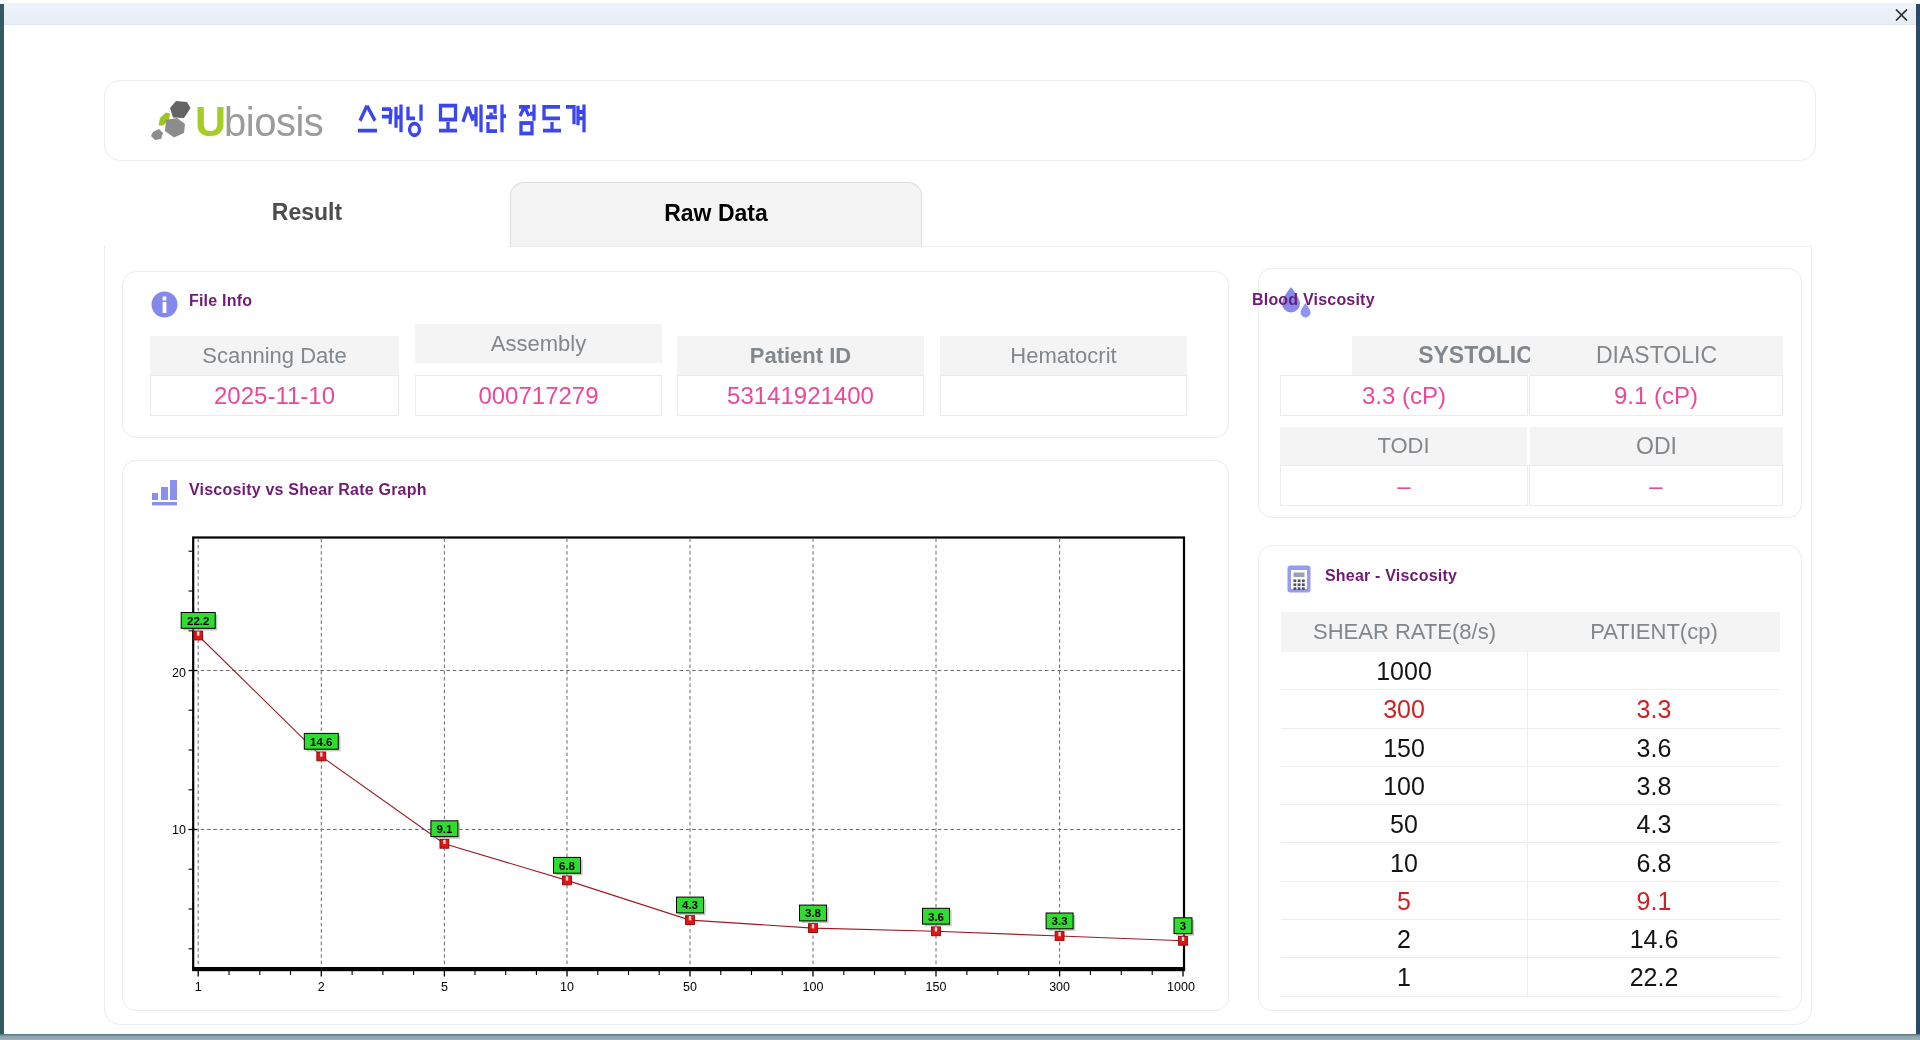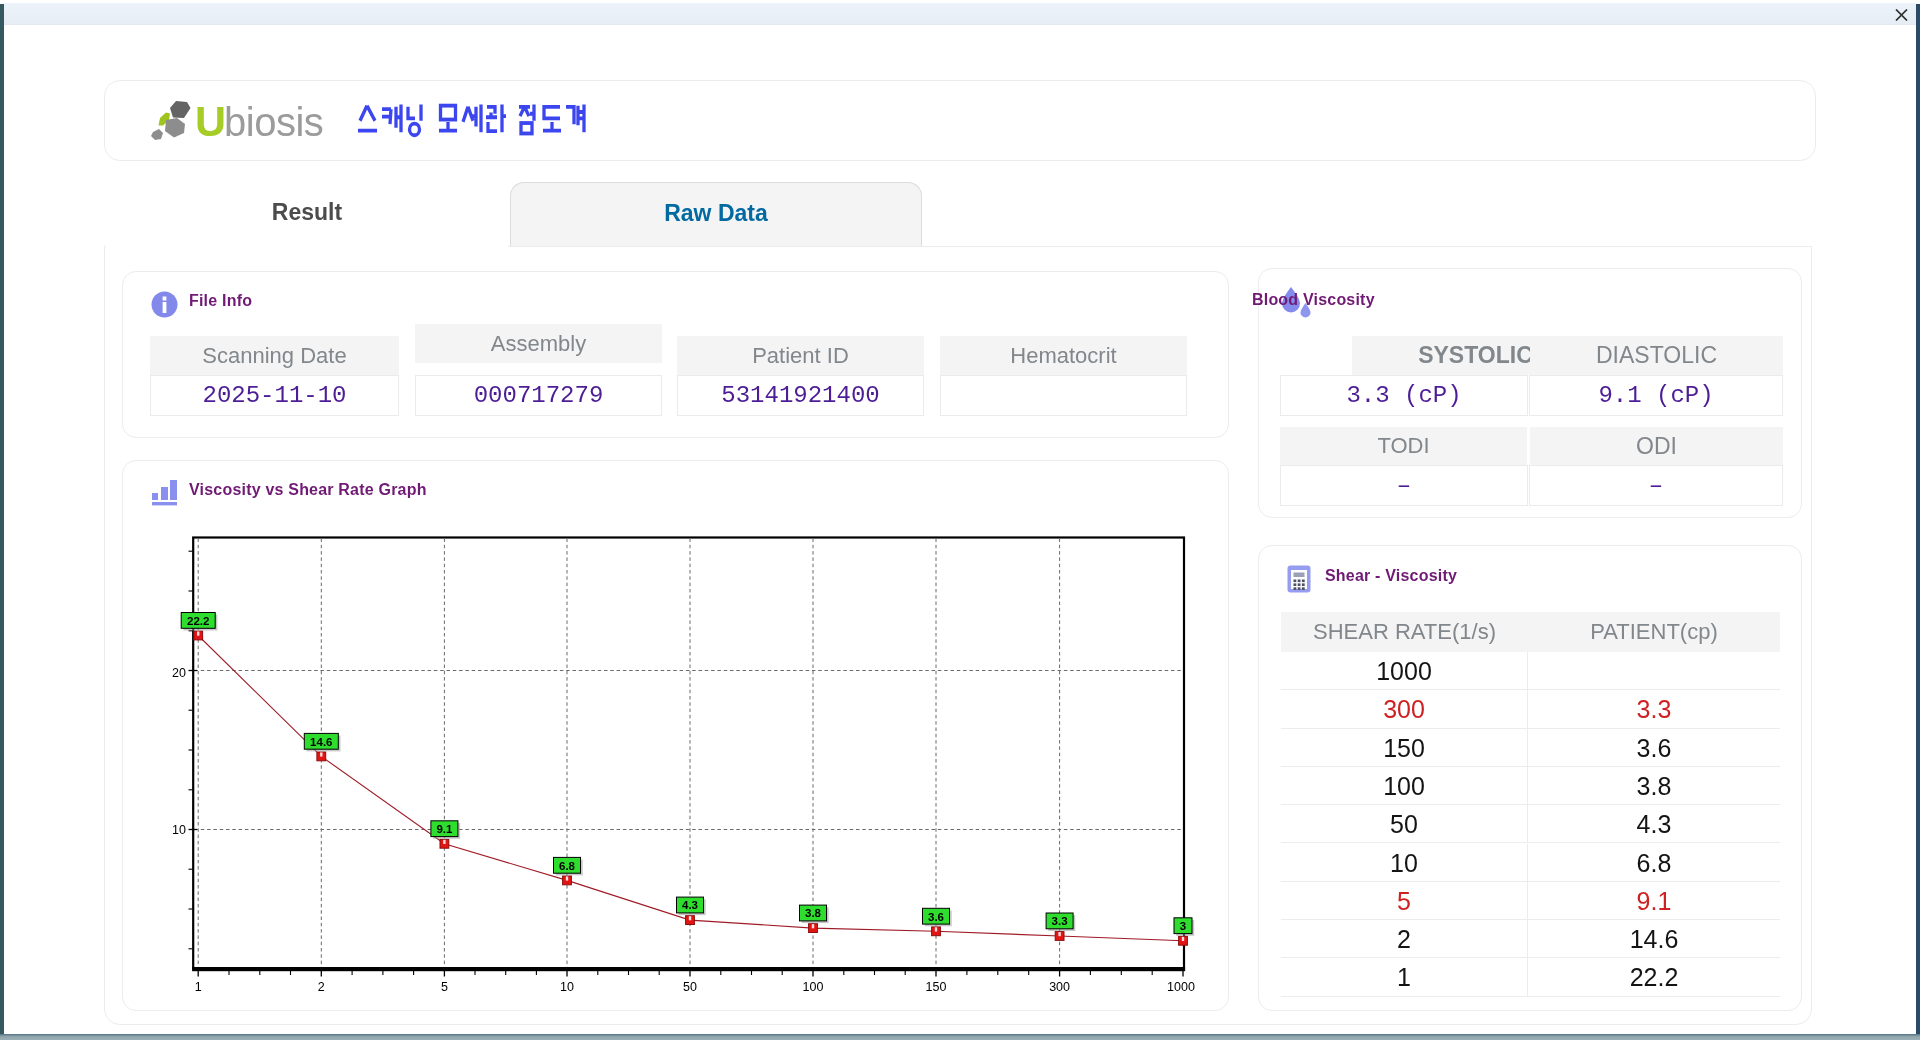--- a/index.html
+++ b/index.html
@@ -17,28 +17,28 @@
   .card { position:absolute; background:#fff; border:1px solid #ececec; border-radius:14px; }
   #hdrcard { left:104px; top:80px; width:1712px; height:81px; border-radius:16px; }
   #panel { left:104px; top:246px; width:1708px; height:779px;
     border:1px solid #ececec; border-radius:0 0 16px 16px; background:#fff; position:absolute;}
   #tabResult { left:106px; top:182px; width:402px; height:66px; background:#fff;
     border-radius:14px 14px 0 0; z-index:5; position:absolute; }
   #tabRaw { left:510px; top:182px; width:412px; height:64px; background:#f4f4f4;
     border:1px solid #dcdcdc; border-bottom:none; border-radius:14px 14px 0 0; position:absolute; }
   .tabtxt { width:100%; text-align:center; font-size:23px; font-weight:bold; margin-top:17px; position:absolute;}
   #tabResult .tabtxt { color:#4c4c4c; }
-  #tabRaw .tabtxt { color:#0369a1; }
+  #tabRaw .tabtxt { color:#000000; }
   
   .sectitle { position:absolute; font-size:16px; font-weight:bold; color:#701a75; letter-spacing:0.2px;}
   
   .hcell { position:absolute; background:#f4f4f4; color:#82878c; font-size:22px;
     text-align:center; }
-  .vcell { position:absolute; background:#fff; border:1px solid #ebebeb; color:#4c1d95;
-    font-size:24px; text-align:center;font-family:Liberation Mono, monospace; }
+  .vcell { position:absolute; background:#fff; border:1px solid #ebebeb; color:#ec4899;
+    font-size:24px; text-align:center; }
   .trow { position:absolute; left:1281px; width:499px; border-bottom:1px solid #ececec;
     font-size:25px; text-align:center; }
   .trow .c1 { position:absolute; left:0; width:247px; border-right:1px solid #ececec; height:100%; }
   .trow .c2 { position:absolute; left:247px; width:252px; height:100%; }
 </style>
 </head>
 <body>
 <div id="titlebar" class="abs"></div>
 <div class="abs" style="left:1895px; top:7px;"><svg width="13" height="12" viewBox="0 0 13 12">
 <path d="M1 0.5 L12 11.5 M12 0.5 L1 11.5" stroke="#2e2e2e" stroke-width="1.7"></path>
@@ -111,21 +111,21 @@
     <rect x="11.6" y="5.5" width="3.8" height="4" fill="#fff"></rect>
     <rect x="11.6" y="11" width="3.8" height="11" fill="#fff"></rect>
   </svg>
 </div>
 <div class="sectitle" style="left:189px; top:292px;">File Info</div>
 
 <div class="hcell" style="left:150px; top:336px; width:249px; height:39px; line-height:39px;">Scanning Date</div>
 <div class="vcell" style="left:150px; top:375px; width:249px; height:41px; line-height:39px;">2025-11-10</div>
 <div class="hcell" style="left:415px; top:324px; width:247px; height:39px; line-height:39px;text-align:center;">Assembly</div>
 <div class="vcell" style="left:415px; top:375px; width:247px; height:41px; line-height:39px;">000717279</div>
-<div class="hcell" style="left:677px; top:336px; width:247px; height:39px; line-height:39px;">Patient ID</div>
+<div class="hcell" style="left:677px; top:336px; width:247px; height:39px; line-height:39px;font-weight:bold;">Patient ID</div>
 <div class="vcell" style="left:677px; top:375px; width:247px; height:41px; line-height:39px;">53141921400</div>
 <div class="hcell" style="left:940px; top:336px; width:247px; height:39px; line-height:39px;">Hematocrit</div>
 <div class="vcell" style="left:940px; top:375px; width:247px; height:41px; line-height:39px;"></div>
 
 <div class="card" style="left:122px; top:460px; width:1107px; height:551px;"></div>
 <div class="abs" style="left:151px; top:478px;">
   <svg width="28" height="28" viewBox="0 0 28 28">
     <g fill="#8a90ee">
       <rect x="1" y="15" width="6" height="7"></rect>
       <rect x="10" y="9" width="7" height="13"></rect>
@@ -284,21 +284,21 @@
       <rect x="6.5" y="18.4" width="2.8" height="2.6"></rect>
         <rect x="10.7" y="18.4" width="2.8" height="2.6"></rect>
         <rect x="14.9" y="18.4" width="2.8" height="2.6"></rect>
       <rect x="6.5" y="22.3" width="2.8" height="2.6"></rect>
         <rect x="10.7" y="22.3" width="2.8" height="2.6"></rect>
         <rect x="14.9" y="22.3" width="2.8" height="2.6"></rect>
     </g>
   </svg>
 </div>
 <div class="sectitle" style="left:1325px; top:567px;">Shear - Viscosity</div>
-<div class="hcell" style="left:1281px; top:612px; width:247px; height:40px; line-height:40px;">SHEAR RATE(1/s)</div>
+<div class="hcell" style="left:1281px; top:612px; width:247px; height:40px; line-height:40px;">SHEAR RATE(8/s)</div>
 <div class="hcell" style="left:1528px; top:612px; width:252px; height:40px; line-height:40px;">PATIENT(cp)</div>
 <div class="trow" style="top:652.0px; height:38.3px; line-height:38.3px; color:#141414;">
     <span class="c1">1000</span>
   </div>
 <div class="trow" style="top:690.3px; height:38.3px; line-height:38.3px; color:#cf2121;">
     <span class="c1">300</span>
     <span class="c2">3.3</span>
   </div>
 <div class="trow" style="top:728.6px; height:38.3px; line-height:38.3px; color:#141414;">
     <span class="c1">150</span>

